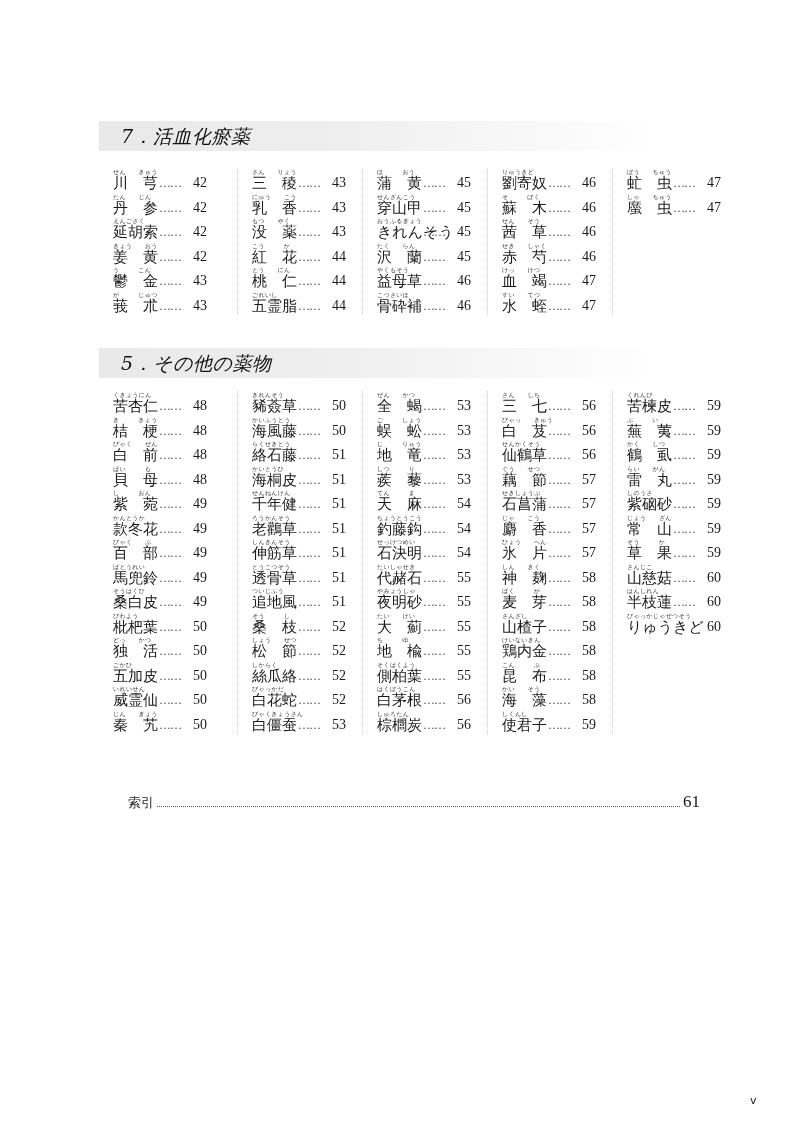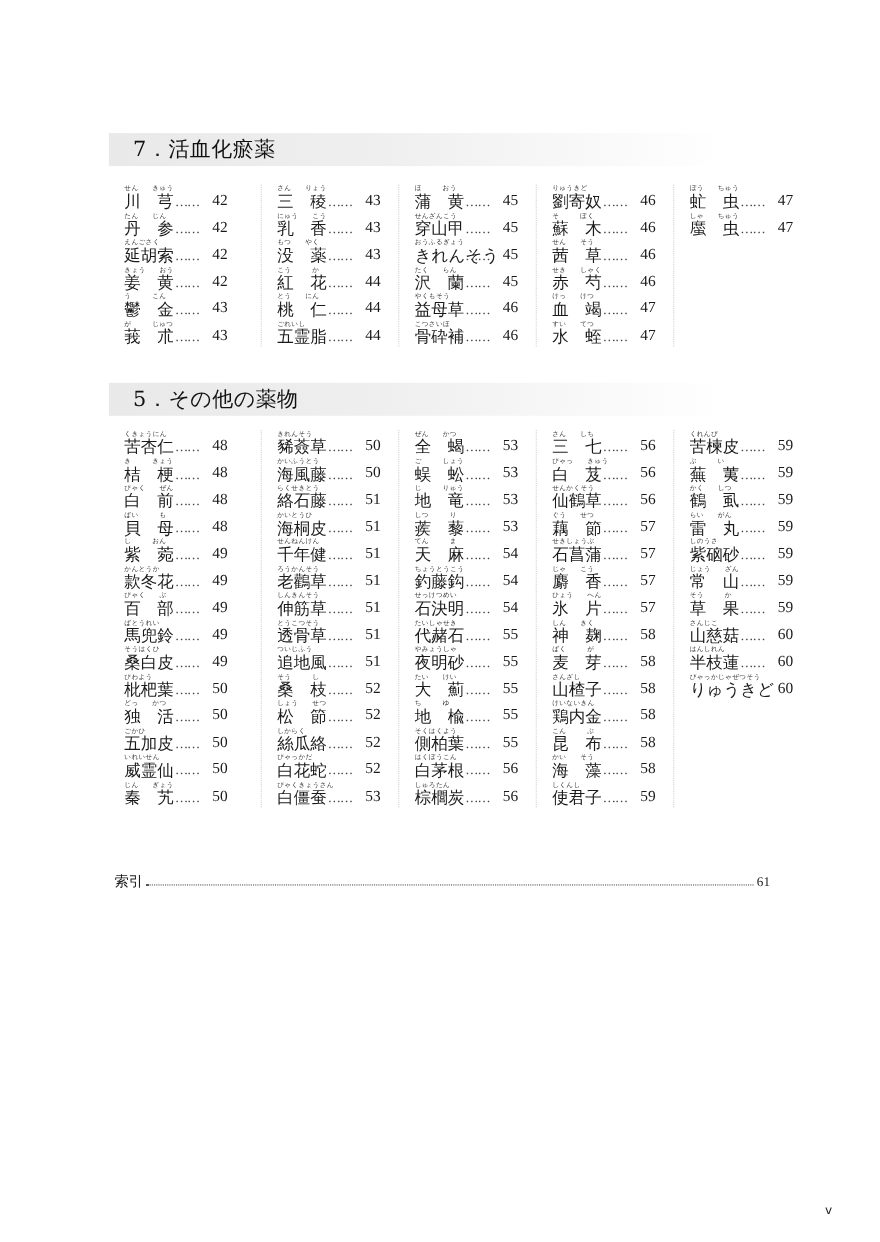--- a/index.html
+++ b/index.html
@@ -6,21 +6,21 @@
     body {
       width: 800px; height: 1129px; background: #ffffff; position: relative; overflow: hidden;
       font-family: "DejaVu Serif", "Liberation Serif", serif; color: #1a1a1a;
     }
     .section-header {
       position: absolute; left: 99px; width: 560px; height: 30px;
       background: linear-gradient(to right, #e9e9e9 0%, #efefef 45%, #ffffff 100%);
     }
     .section-header .title {
       position: absolute; left: 22px; top: 2px; font-size: 19px; line-height: 26px; letter-spacing: 0.5px;
-      font-family: "DejaVu Serif", "Liberation Serif", serif; color: #111;
+      font-family: "DejaVu Serif", "Liberation Serif", serif; color: #111; font-style: italic;
     }
     .cols { position: absolute; left: 113px; display: flex; }
     .col { width: 124px; position: relative; padding-right: 0; }
     .col + .col { border-left: 1px dotted #cfcfcf; padding-left: 0; text-align: right; }
     .col .inner { padding-left: 0; }
     .col:not(:first-child) .inner { padding-left: 14px; }
     .entry { height: 24.5px; position: relative; }
     .entry .ruby {
       position: absolute; top: 0; left: 0; font-size: 6px; line-height: 7px; color: #333;
       font-family: "DejaVu Sans", "Liberation Sans", sans-serif; white-space: nowrap; letter-spacing: 0.3px;
@@ -34,23 +34,23 @@
       font-family: "Liberation Serif", serif;
     }
     .entry .page {
       position: absolute; top: 6px; left: 80px; font-size: 14px; line-height: 18px;
       font-family: "Liberation Serif", serif;
     }
     .index-line {
       position: absolute; left: 104px; top: 792px; width: 596px; height: 20px; display: flex; align-items: baseline;
       font-family: "Liberation Serif", serif; font-size: 13px;
     }
-    .index-line .label { font-size: 13px; }
+    .index-line .label { font-size: 13px; margin-left: 24px; }
     .index-line .leader { flex: 1; border-bottom: 1px dotted #555; margin: 0 3px; height: 10px; }
-    .index-line .page { font-size: 12px; }
+    .index-line .page { font-size: 17px; }
     .folio {
       position: absolute; left: 750px; top: 1094px; font-size: 11px;
       font-family: "DejaVu Sans", "Liberation Sans", sans-serif; color: #222;
     }
   </style>
 </head>
 <body>
 
 <div class="section-header" style="top:121px;">
   <span class="title">7．活血化瘀薬</span>

